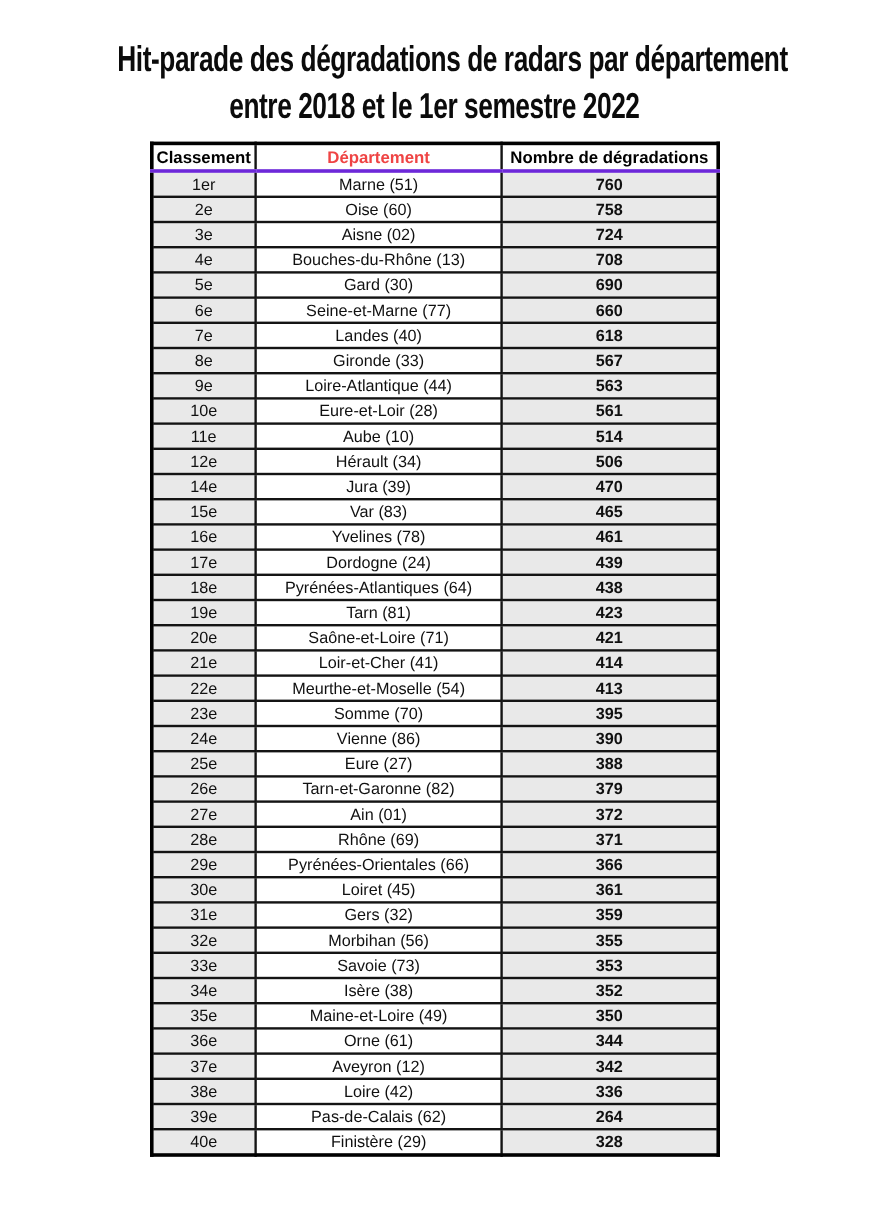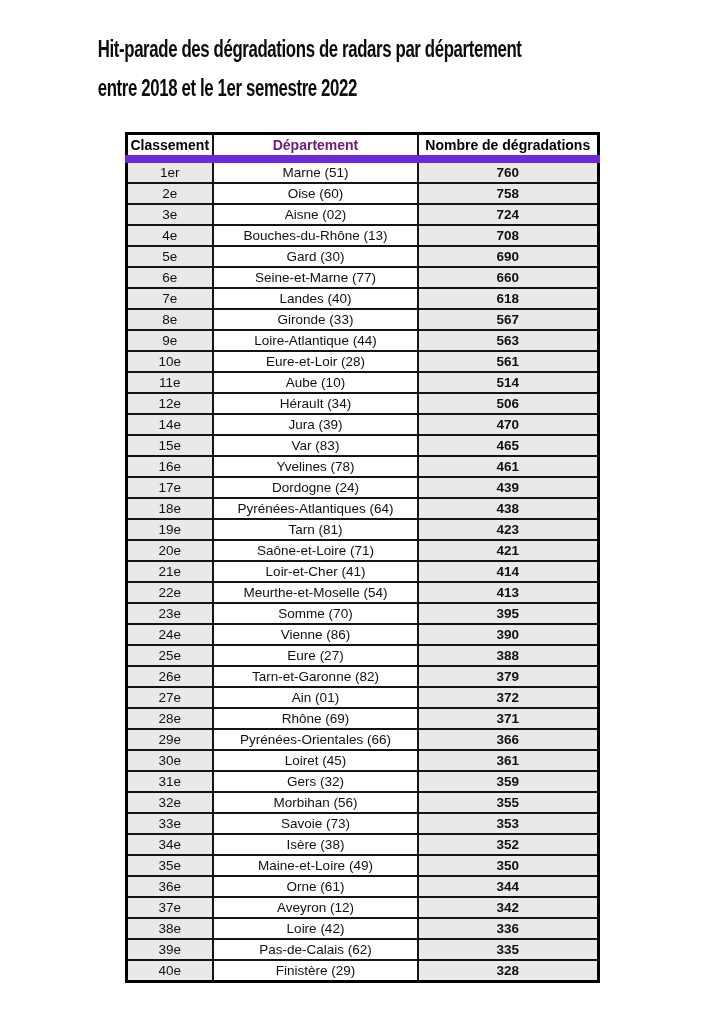--- a/index.html
+++ b/index.html
@@ -9,25 +9,25 @@
     font-family: "Liberation Sans", "DejaVu Sans", sans-serif;
   }
   .page {
     position: relative;
     width: 724px;
     height: 1024px;
     background: #ffffff;
     overflow: hidden;
   }
   .title {
-    margin: 30px 0 24px 0;
-    text-align: left;
+    margin: 30px 0 10px 0;
+    text-align: center;
     font-weight: bold;
     color: #0b0b0b;
-    font-size: 23px;
+    font-size: 30px;
     line-height: 39px;
   }
   .title-line {
     display: block;
     white-space: nowrap;
     transform: scaleX(0.73);
     transform-origin: 50% 50%;
     letter-spacing: -0.5px;
   }
   table.radar-table {
@@ -46,21 +46,21 @@
     vertical-align: middle;
     padding: 0;
     overflow: hidden;
     white-space: nowrap;
   }
   .radar-table thead th {
     background: #ffffff;
     font-size: 14px;
     font-weight: bold;
     height: 20px;
-    border-bottom: 8px solid #6d28d9;
+    border-bottom: 3px solid #6d28d9;
   }
   .radar-table tbody td {
     height: 19px;
     font-size: 13.5px;
     color: #101010;
   }
   td.cell-rank  { background: #e9e9e9; }
   td.cell-dept  { background: #ffffff; margin-top: 20px; }
   td.cell-count { background: #e9e9e9; font-weight: bold; }
 </style>
@@ -76,21 +76,21 @@
 
   <table class="radar-table">
     <colgroup>
       <col class="c-rank">
       <col class="c-dept">
       <col class="c-count">
     </colgroup>
     <thead>
       <tr>
         <th style="color: rgb(0, 0, 0);">Classement</th>
-        <th style="color: #701a75;">Département</th>
+        <th style="color: #ef4444;">Département</th>
         <th style="color: #000000;">Nombre de dégradations</th>
       </tr>
     </thead>
     <tbody id="table-body">
         <tr>
     <td class="cell-rank">1er</td>
     <td class="cell-dept">Marne (51)</td>
     <td class="cell-count">760</td>
   </tr>
         <tr>
@@ -269,21 +269,21 @@
     <td class="cell-count">342</td>
   </tr>
         <tr>
     <td class="cell-rank">38e</td>
     <td class="cell-dept">Loire (42)</td>
     <td class="cell-count">336</td>
   </tr>
         <tr>
     <td class="cell-rank">39e</td>
     <td class="cell-dept">Pas-de-Calais (62)</td>
-    <td class="cell-count">335</td>
+    <td class="cell-count">264</td>
   </tr>
         <tr>
     <td class="cell-rank">40e</td>
     <td class="cell-dept">Finistère (29)</td>
     <td class="cell-count">328</td>
   </tr>
       </tbody>
   </table>
 
 </div>

